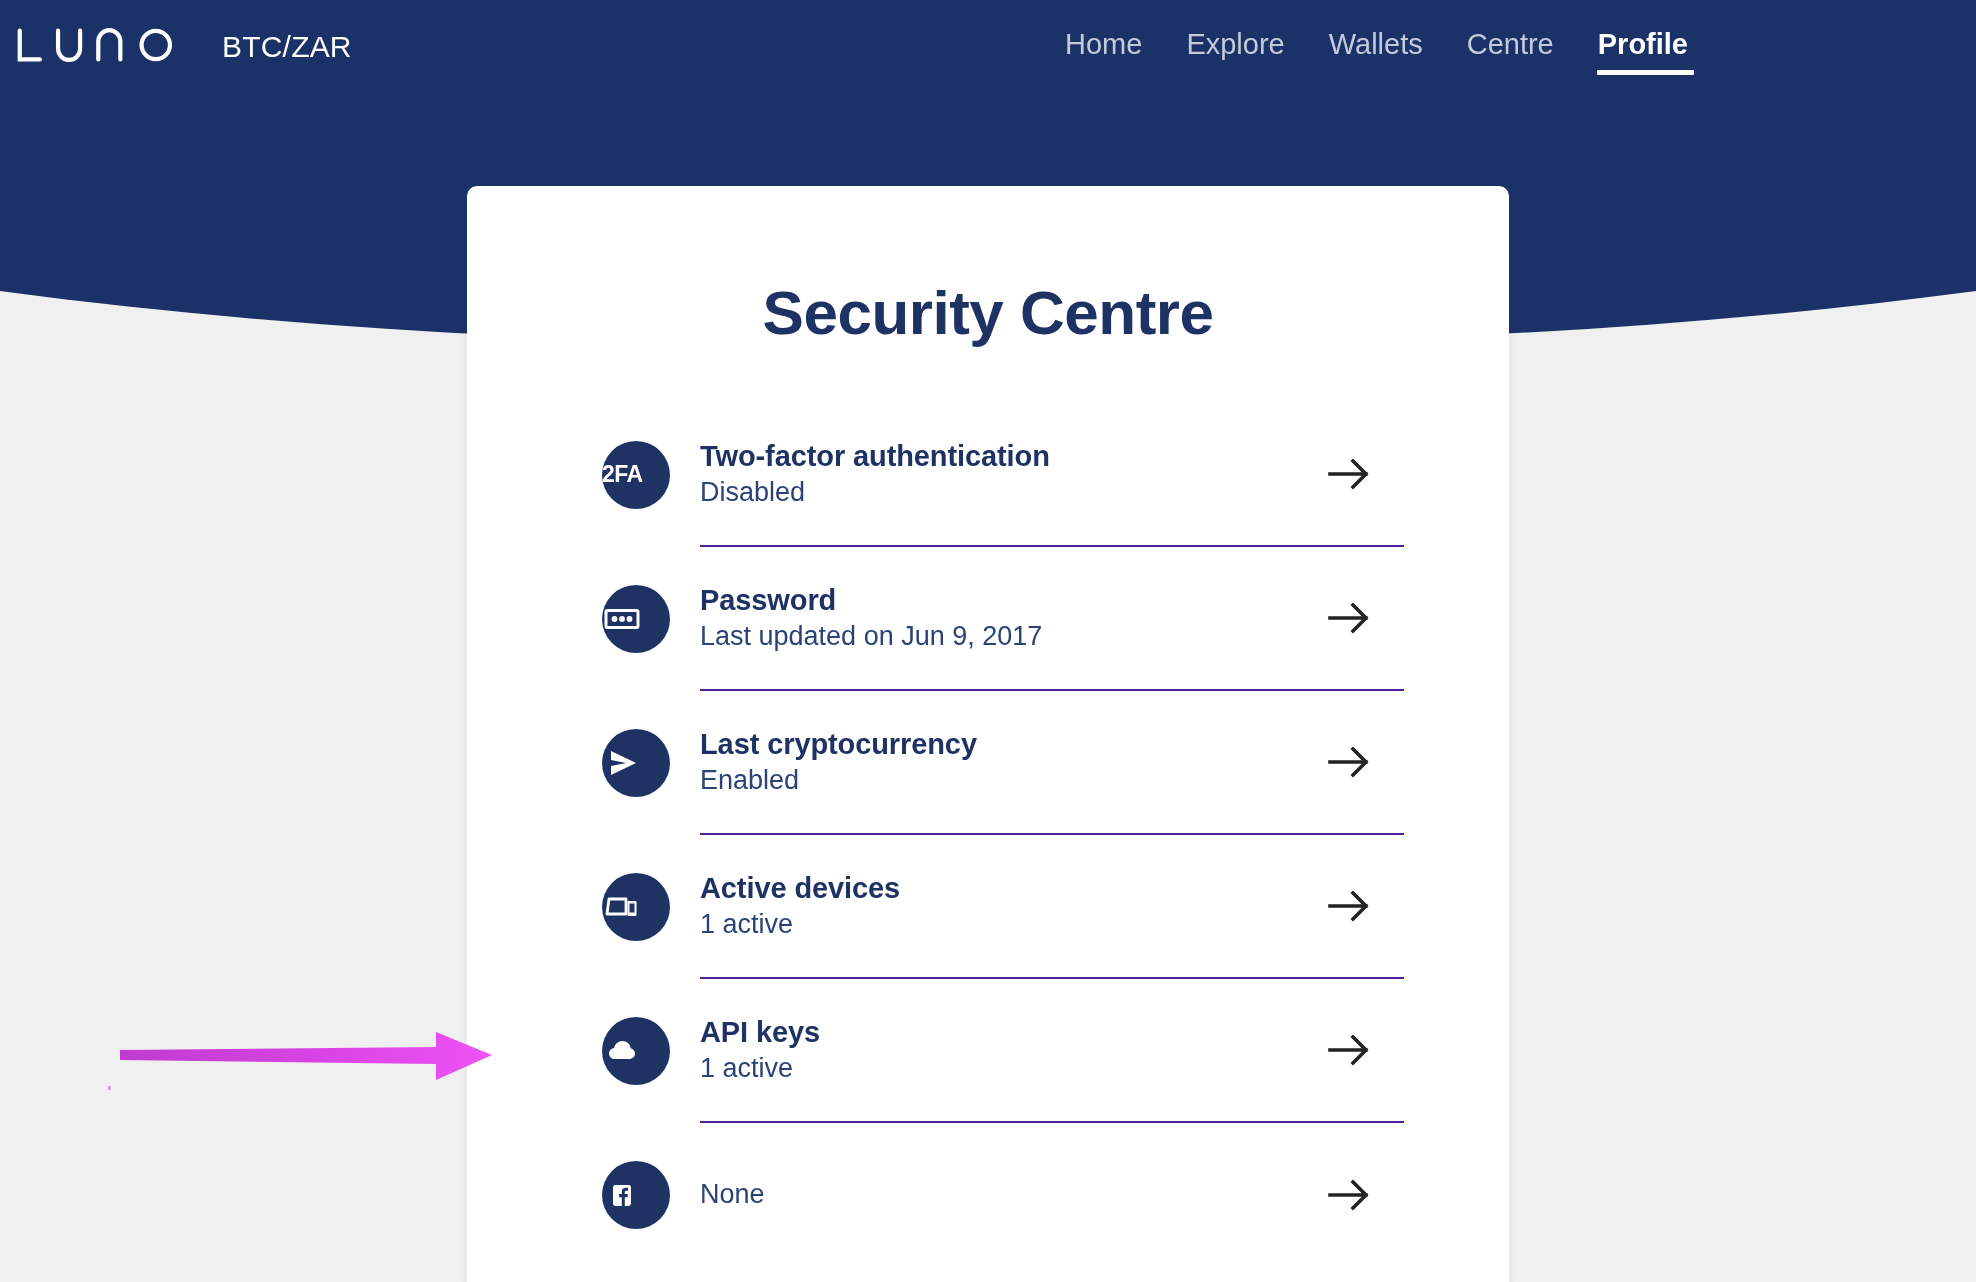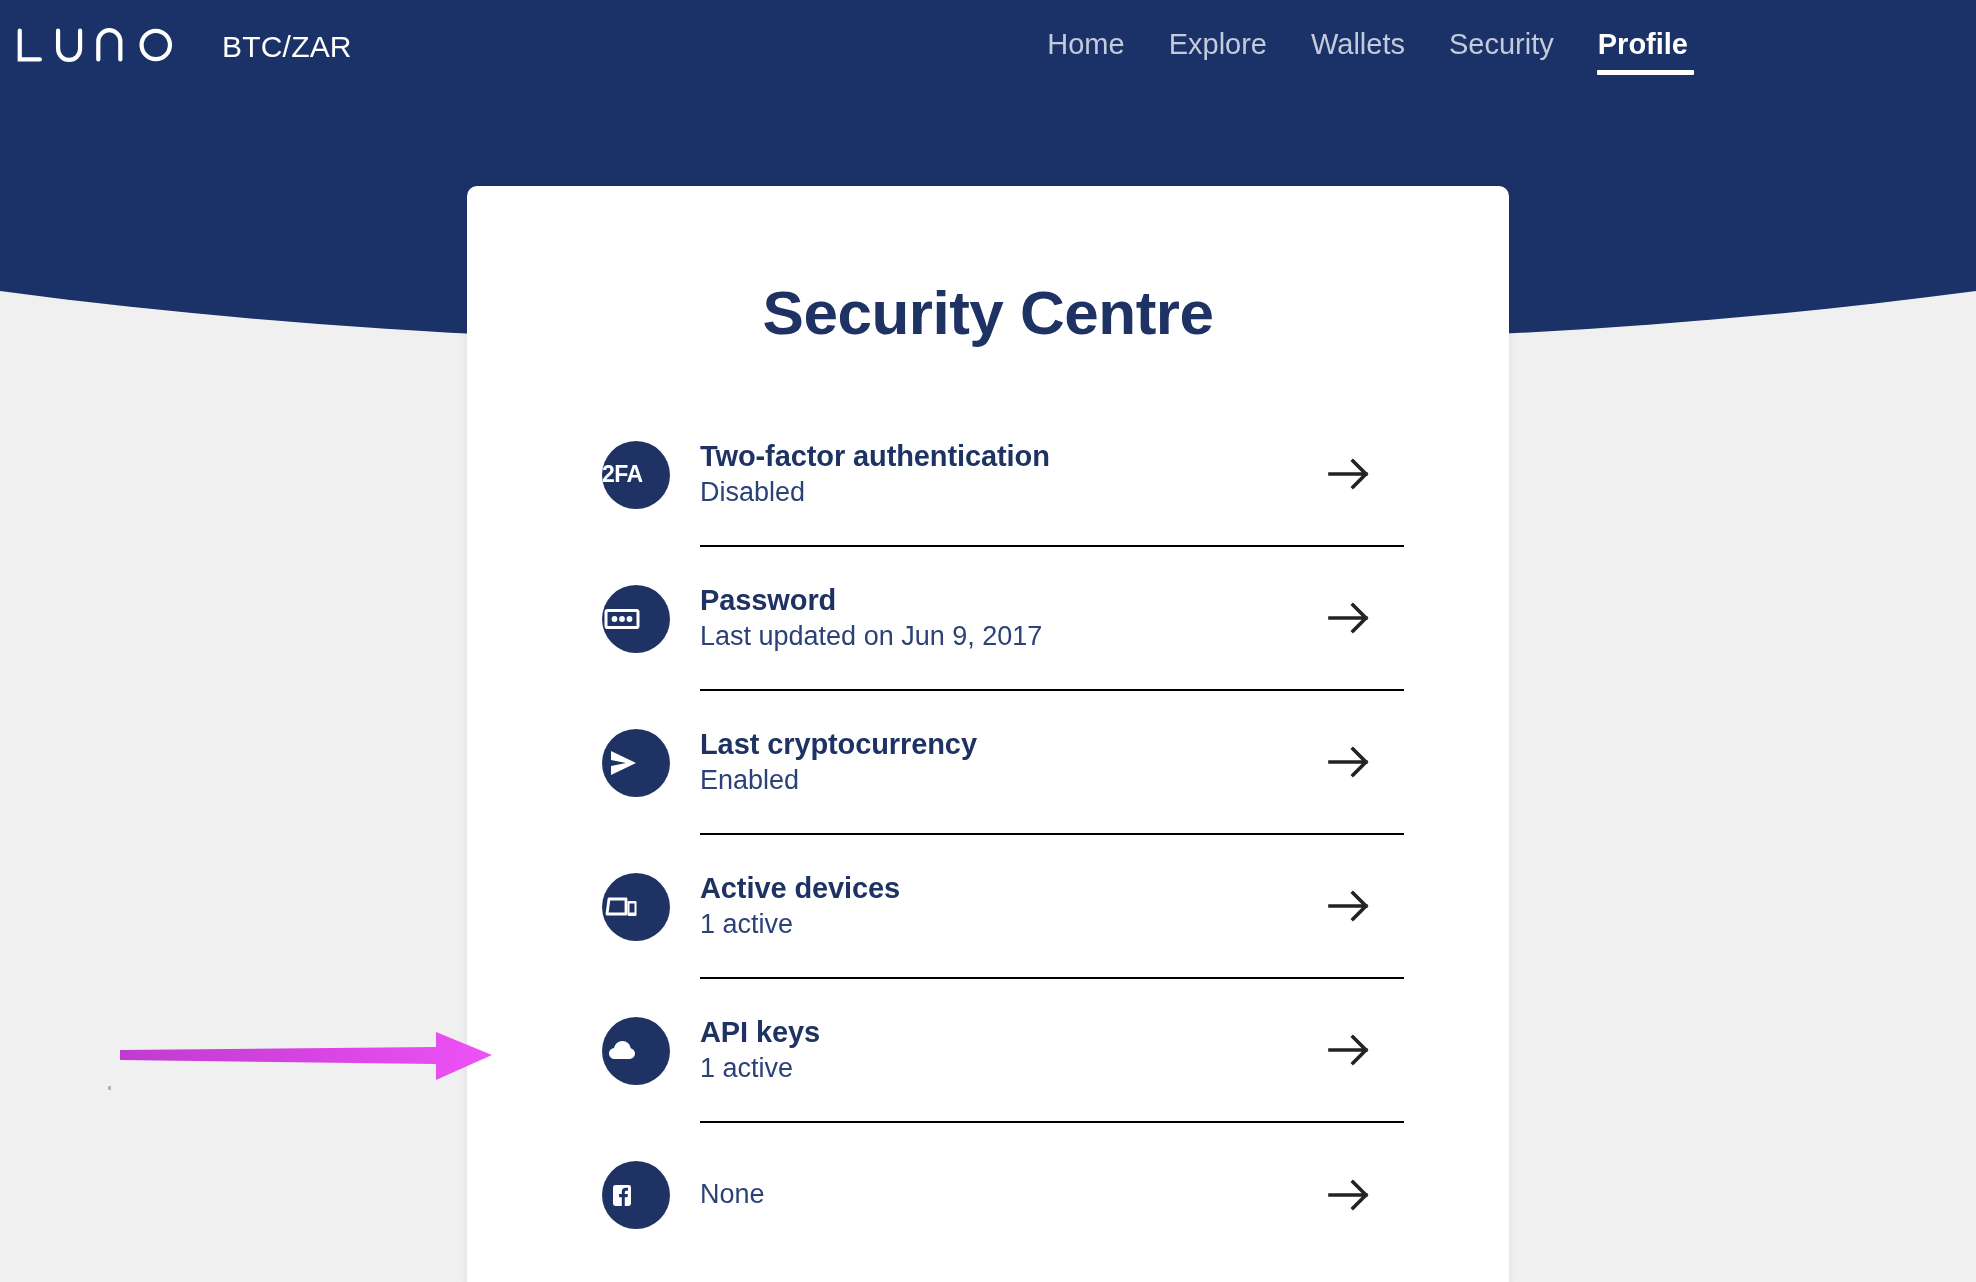--- a/index.html
+++ b/index.html
@@ -161,21 +161,21 @@
     font-weight: bold;
     letter-spacing: -0.5px;
     font-family: "Liberation Sans", sans-serif;
   }
 
   .item-main {
     flex: 1 1 auto;
     display: flex;
     align-items: center;
     height: 144px;
-    border-bottom: 2px solid #000000;
+    border-bottom: 2px solid #4c1d95;
     box-sizing: border-box;
   }
   .item-row:last-child .item-main {
     border-bottom: none;
   }
   .item-text {
     flex: 1 1 auto;
     display: flex;
     flex-direction: column;
     justify-content: center;
@@ -252,21 +252,21 @@
           <circle cx="148" cy="23" r="14.8" fill="none" stroke="#ffffff" stroke-width="4.4"></circle>
         </svg>
       </span>
       <span class="pair-label">BTC/ZAR</span>
     </div>
 
     <nav class="topbar-nav">
       <a class="nav-item">Home</a>
       <a class="nav-item">Explore</a>
       <a class="nav-item">Wallets</a>
-      <a class="nav-item">Security</a>
+      <a class="nav-item">Centre</a>
       <a class="nav-item active">Profile</a>
     </nav>
   </div>
 
   <div class="card">
     <h1 class="card-title">Security Centre</h1>
 
     <ul class="item-list">
 
       <li class="item-row">

